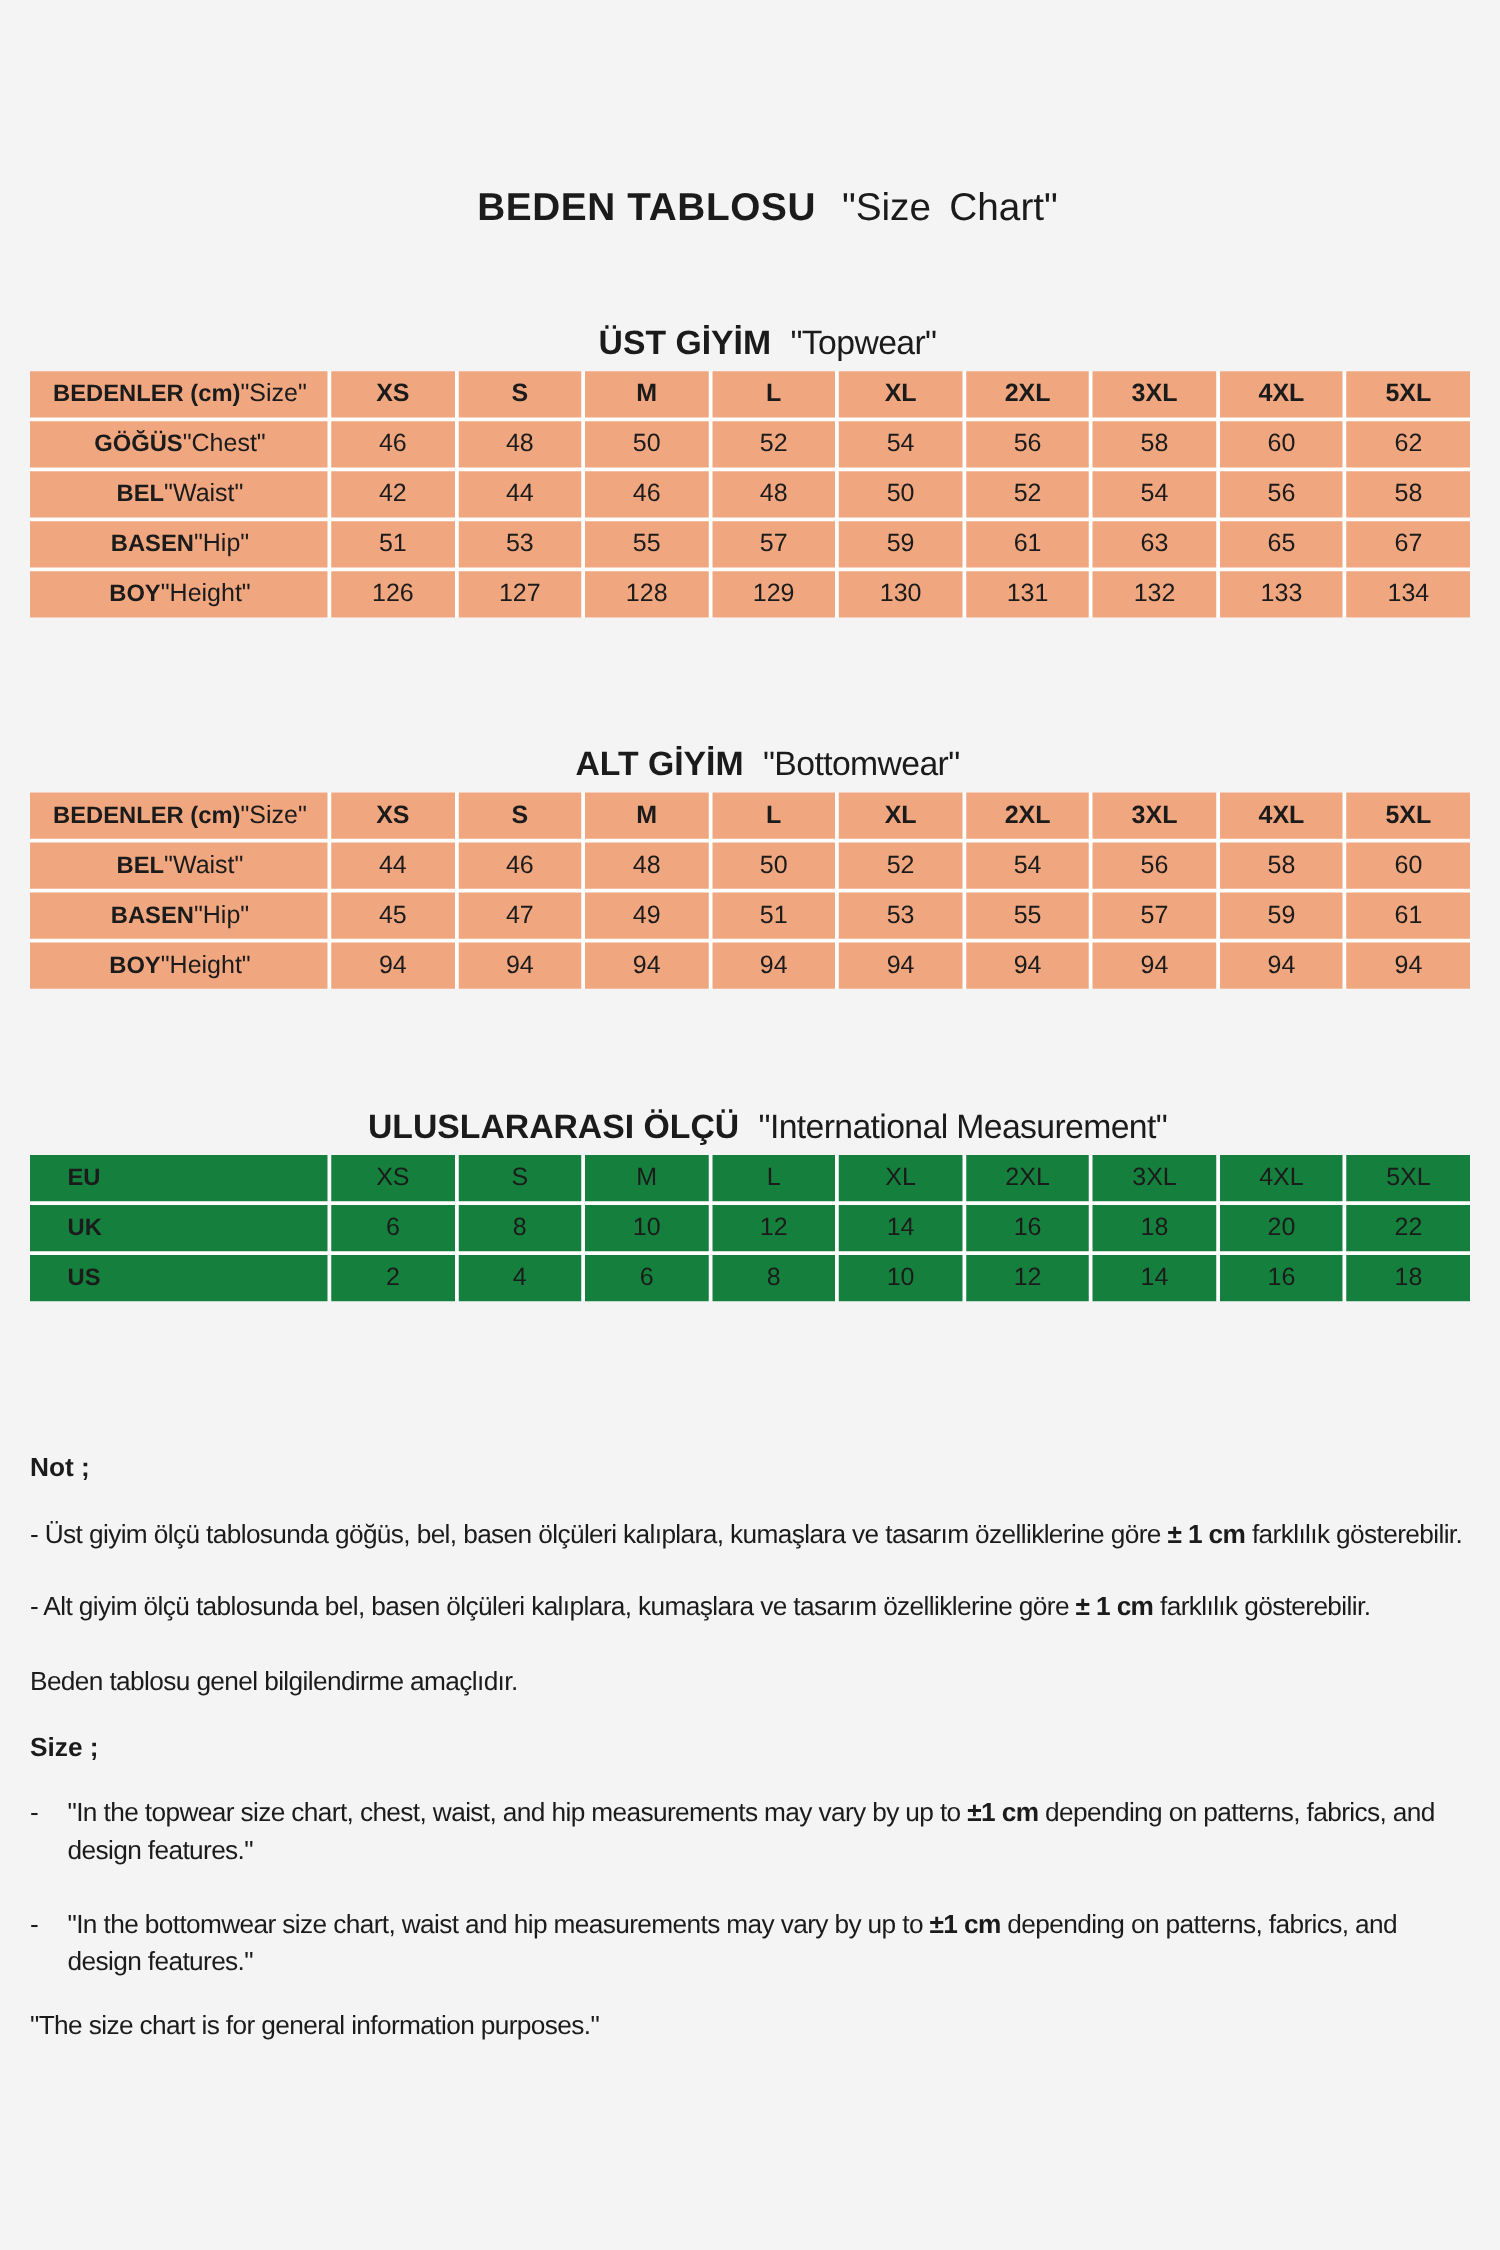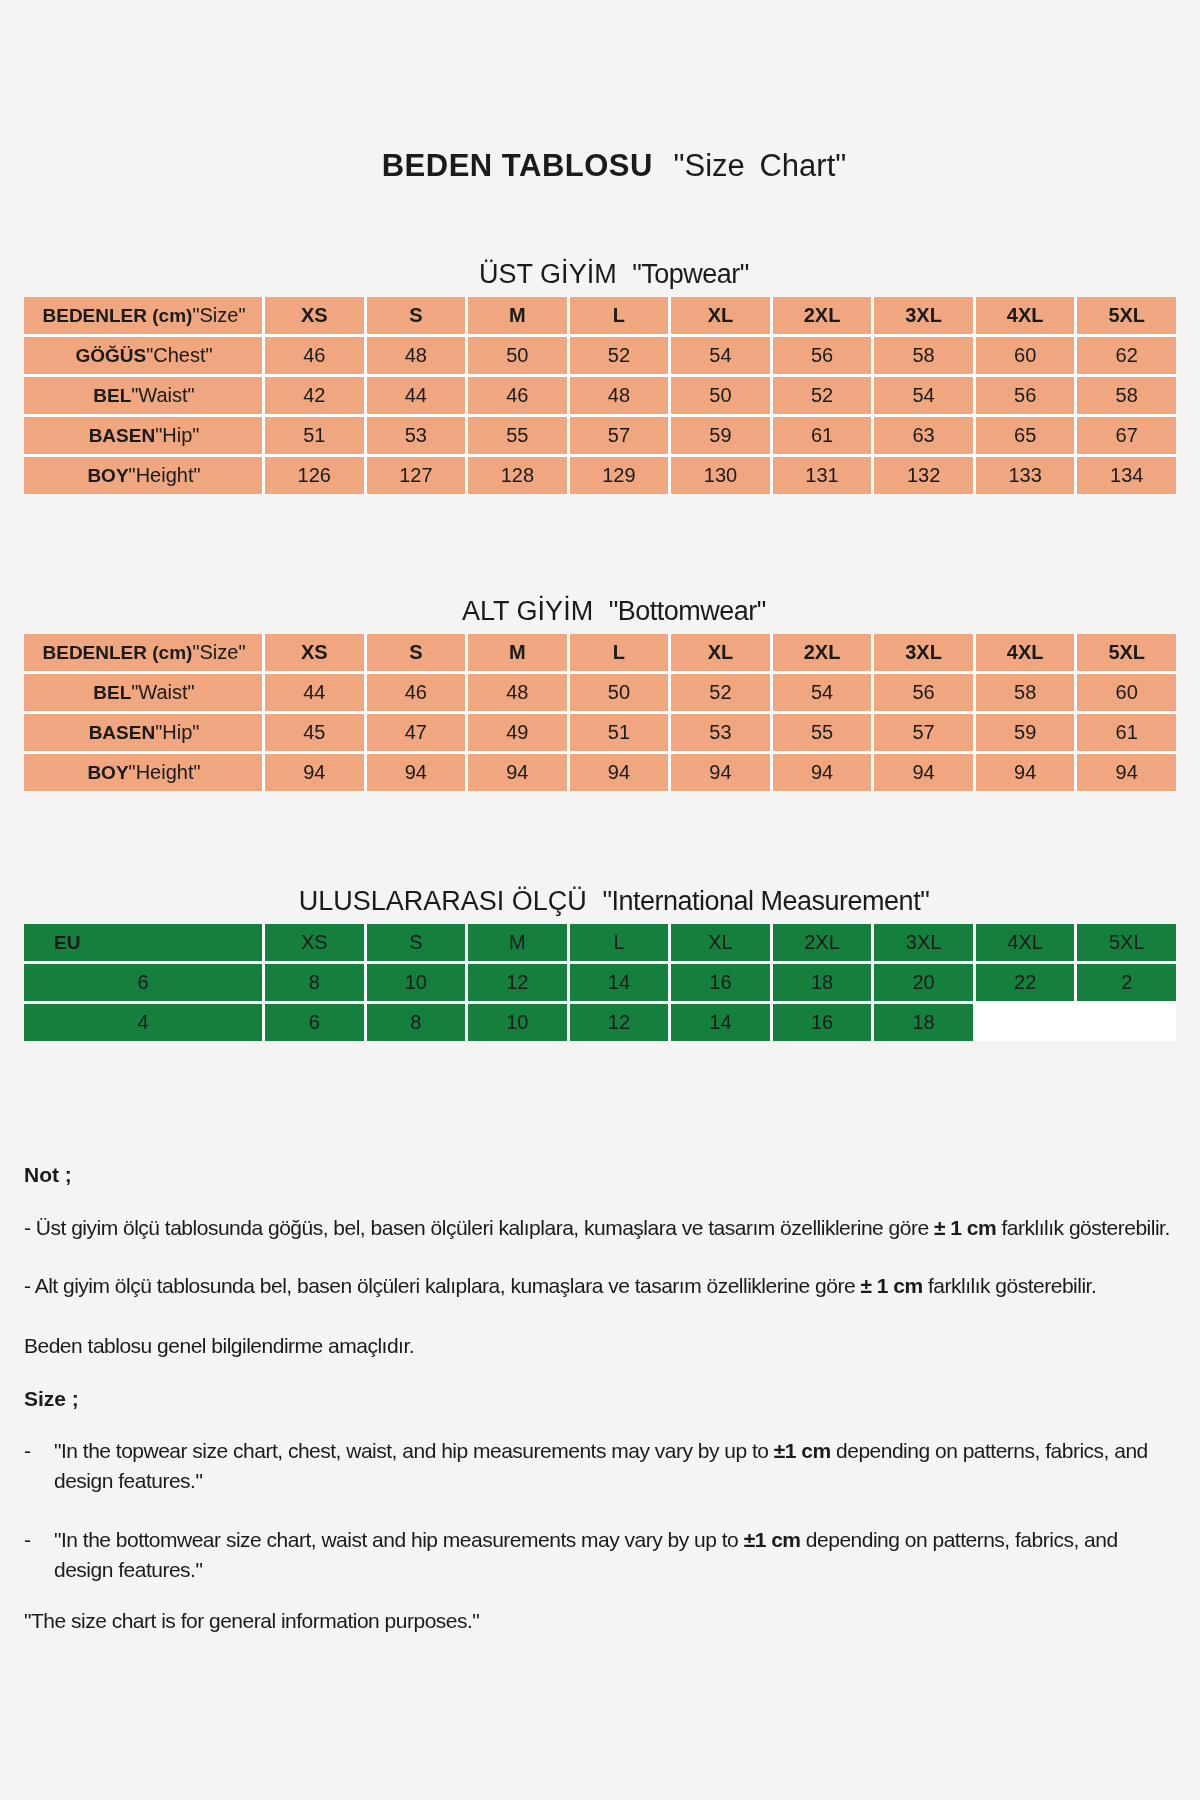--- a/index.html
+++ b/index.html
@@ -25,21 +25,21 @@
   .doc-title .t-tr{font-weight:bold;letter-spacing:0.5px;margin-top:40px;}
   .doc-title .t-en{font-weight:normal;margin-left:12px;word-spacing:6px;}
 
   .section-heading{
     text-align:center;
     padding-left:28px;
     font-size:27px;
     line-height:36px;
     white-space:nowrap;
   }
-  .section-heading .h-tr{font-weight:normal;}
+  .section-heading .h-tr{font-weight:bold;}
   .section-heading .h-en{font-weight:normal;margin-left:8px;letter-spacing:-0.5px;}
   .sec-1{margin-top:70px;}
   .sec-2{margin-top:99px;}
   .sec-3{margin-top:92px;}
 
   
   .size-table{
     margin-top:5px;
     display:grid;
     grid-template-columns:238px repeat(9,1fr);
@@ -233,29 +233,35 @@
         </div>
         <div class="cell head-cell">XS</div>
         <div class="cell head-cell">S</div>
         <div class="cell head-cell">M</div>
         <div class="cell head-cell">L</div>
         <div class="cell head-cell">XL</div>
         <div class="cell head-cell">2XL</div>
         <div class="cell head-cell">3XL</div>
         <div class="cell head-cell">4XL</div>
         <div class="cell head-cell">5XL</div>
+        <div class="cell label-cell">
+          <span class="lbl-tr">UK</span>
+        </div>
         <div class="cell head-cell">6</div>
         <div class="cell head-cell">8</div>
         <div class="cell head-cell">10</div>
         <div class="cell head-cell">12</div>
         <div class="cell head-cell">14</div>
         <div class="cell head-cell">16</div>
         <div class="cell head-cell">18</div>
         <div class="cell head-cell">20</div>
         <div class="cell head-cell">22</div>
+        <div class="cell label-cell">
+          <span class="lbl-tr">US</span>
+        </div>
         <div class="cell head-cell">2</div>
         <div class="cell head-cell">4</div>
         <div class="cell head-cell">6</div>
         <div class="cell head-cell">8</div>
         <div class="cell head-cell">10</div>
         <div class="cell head-cell">12</div>
         <div class="cell head-cell">14</div>
         <div class="cell head-cell">16</div>
         <div class="cell head-cell">18</div>
       </div>

